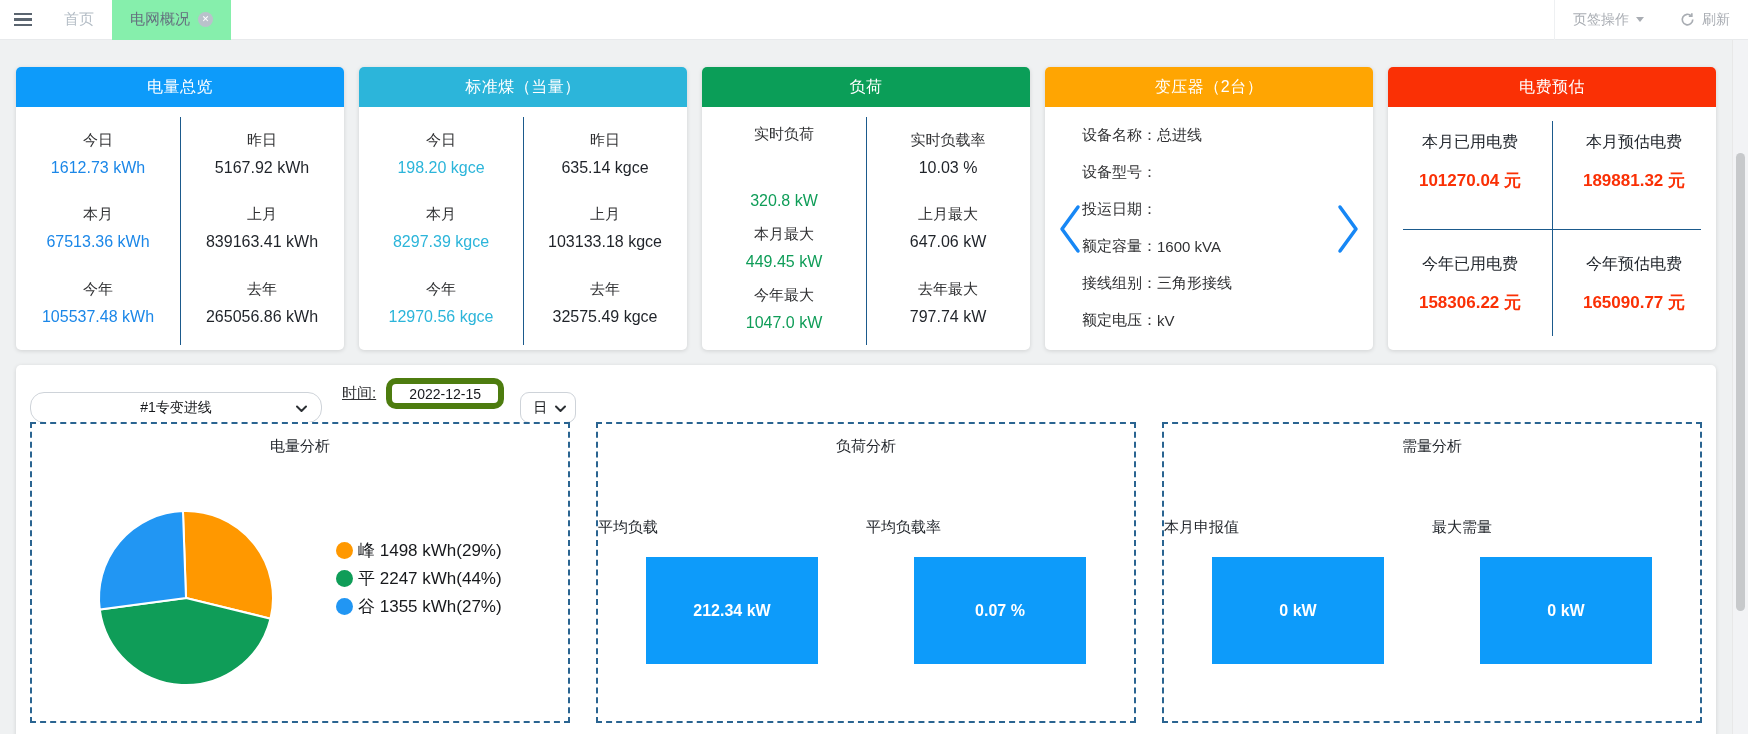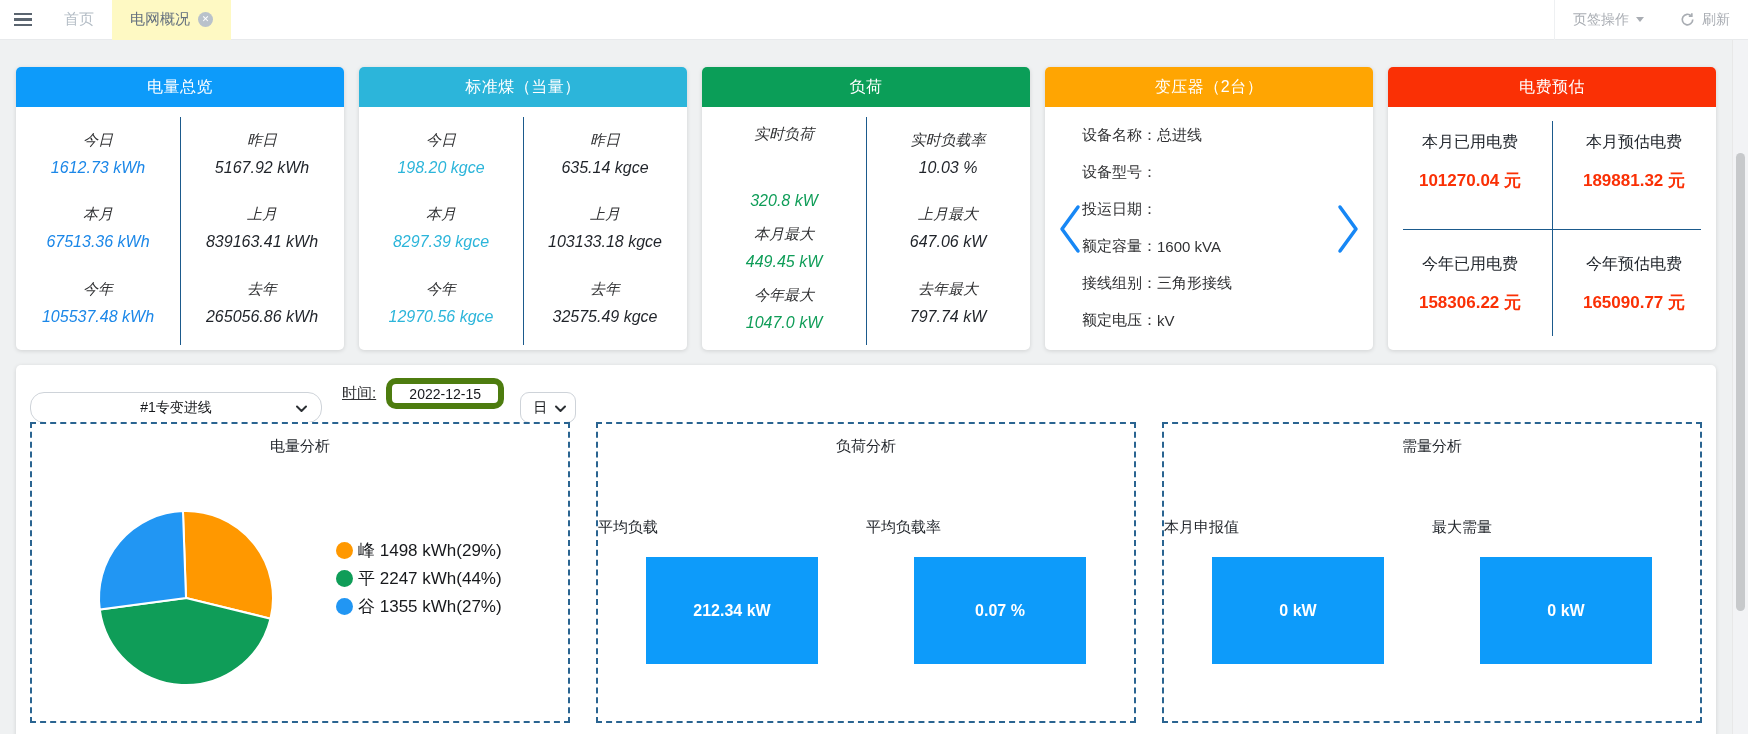--- a/index.html
+++ b/index.html
@@ -4,35 +4,35 @@
 <style>
   * { margin:0; padding:0; box-sizing:border-box; }
   html,body { width:1748px; height:734px; overflow:hidden; }
   body { font-family:"Liberation Sans","DejaVu Sans",sans-serif; background:#eff1f2; position:relative; color:#24282e; }
 
   
   .topbar { height:40px; background:#fff; display:flex; align-items:center; border-bottom:1px solid #e8eaec; position:relative; z-index:3; }
   .hamburger { width:46px; height:40px; display:flex; flex-direction:column; justify-content:center; align-items:center; gap:3px; cursor:pointer; }
   .hamburger span { display:block; width:18px; height:2.5px; background:#5b6570; }
   .tab { height:40px; display:flex; align-items:center; padding:0 18px; font-size:15px; color:#b4bdc6; cursor:pointer; }
-  .tab.active { background:#fef9c3; color:#65717f; }
+  .tab.active { background:#86efac; color:#65717f; }
   .tab-close { width:15px; height:15px; border-radius:50%; background:#b9c2cb; color:#fff; font-size:9px; line-height:15px; text-align:center; margin-left:8px; }
   .tab-close::before { content:"✕"; }
   .topbar-right { margin-left:auto; display:flex; align-items:stretch; height:40px; }
   .topbar-btn { display:flex; align-items:center; gap:7px; padding:0 18px; font-size:14px; color:#a9adb3; cursor:pointer; }
   .topbar-btn.first { border-left:1px solid #eef0f2; }
   .caret-down { width:0; height:0; border-left:4px solid transparent; border-right:4px solid transparent; border-top:5px solid #a9adb3; }
 
   .content { position:absolute; top:40px; left:0; right:16px; bottom:0; }
 
   
   .cards { display:flex; gap:15px; margin:27px 16px 0 16px; }
   .card { flex:1; background:#fff; border-radius:5px; box-shadow:0 1px 4px rgba(0,0,0,.13); height:283px; }
   .card-header { height:40px; border-radius:5px 5px 0 0; color:#fff; font-size:16px; display:flex; align-items:center; justify-content:center; letter-spacing:.5px; }
-  .card-body { position:relative; height:248px;font-style:italic; }
+  .card-body { position:relative; height:248px; }
   .cols { display:flex; }
   .col { flex:1; display:flex; flex-direction:column; justify-content:space-around; text-align:center; padding:10px 0; height:243px; }
   .plabel { font-size:15px; color:#303133; margin-bottom:9px; }
   .pvalue { font-size:16px; color:#1f2329; }
   .vdiv { position:absolute; left:50%; top:10px; bottom:10px; width:1px; background:var(--c-divider); }
   .hdiv { position:absolute; top:50%; left:15px; right:15px; height:1px; background:var(--c-divider); }
 
   
   .tbody { padding-top:10px; position:relative; height:243px; }
   .tfield { height:37px; display:flex; align-items:center; margin-left:37px; font-size:15px; color:#303133; }

